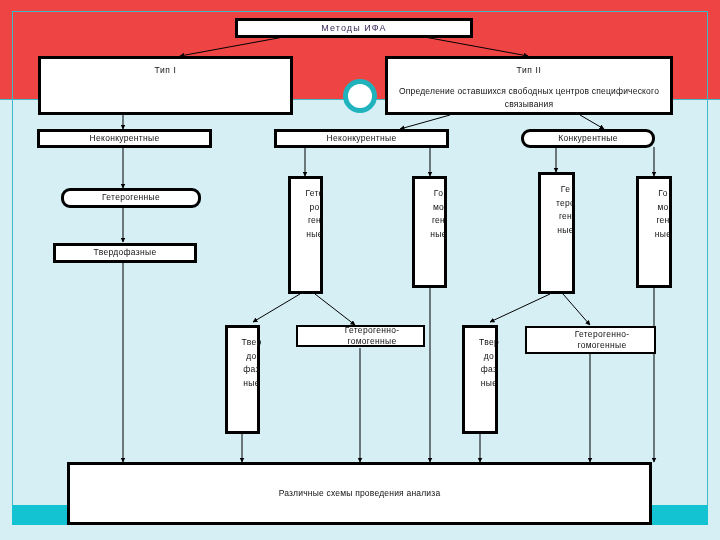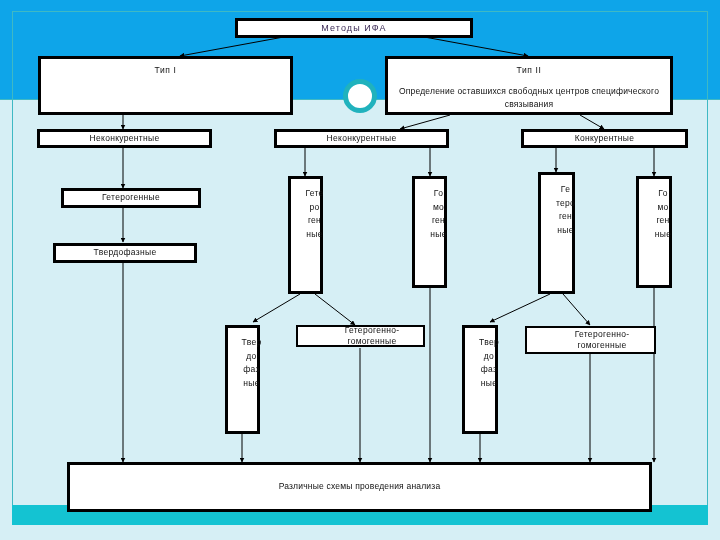--- a/index.html
+++ b/index.html
@@ -11,21 +11,21 @@
     height: 540px;
     background: #ffffff;
     font-family: "Liberation Sans", sans-serif;
     overflow: hidden;
   }
 
   #slide {
     position: relative;
     width: 720px;
     height: 540px;
-    background: #0ea5e9;
+    background: #ef4444;
     overflow: hidden;
   }
 
   
   .bg-lower {
     position: absolute;
     left: 0;
     top: 100px;
     width: 720px;
     height: 440px;
@@ -209,25 +209,25 @@
   </div>
 
   <div class="node" style="left:37px; top:129px; width:175px; height:19px;">
     <span>Неконкурентные</span>
   </div>
 
   <div class="node" style="left:274px; top:129px; width:175px; height:19px;">
     <span>Неконкурентные</span>
   </div>
 
-  <div class="node" style="left:521px; top:129px; width:167px; height:19px;">
+  <div class="node" style="left:521px; top:129px; width:134px; height:19px;border-radius:9px;">
     <span>Конкурентные</span>
   </div>
 
-  <div class="node" style="left:61px; top:188px; width:140px; height:20px;">
+  <div class="node" style="left:61px; top:188px; width:140px; height:20px;border-radius:9px;">
     <span>Гетерогенные</span>
   </div>
 
   <div class="node" style="left:53px; top:243px; width:144px; height:20px;">
     <span>Твердофазные</span>
   </div>
 
   <div class="node tall" style="left:288px; top:176px; width:35px; height:118px;">
     <span class="stack-line">Гете</span>
     <span class="stack-line">ро</span>
@@ -271,17 +271,17 @@
     <span class="stack-line">Твер</span>
     <span class="stack-line">до</span>
     <span class="stack-line">фаз</span>
     <span class="stack-line">ные</span>
   </div>
 
   <div class="node thin" style="left:525px; top:326px; width:131px; height:28px;">
     <span>Гетерогенно-гомогенные</span>
   </div>
 
-  <div class="node bottom-node" style="left:67px; top:462px; width:585px; height:50px;">
+  <div class="node bottom-node" style="left:67px; top:462px; width:585px; height:63px;">
     <span>Различные схемы проведения анализа</span>
   </div>
 
 </div>
 
 </body></html>

